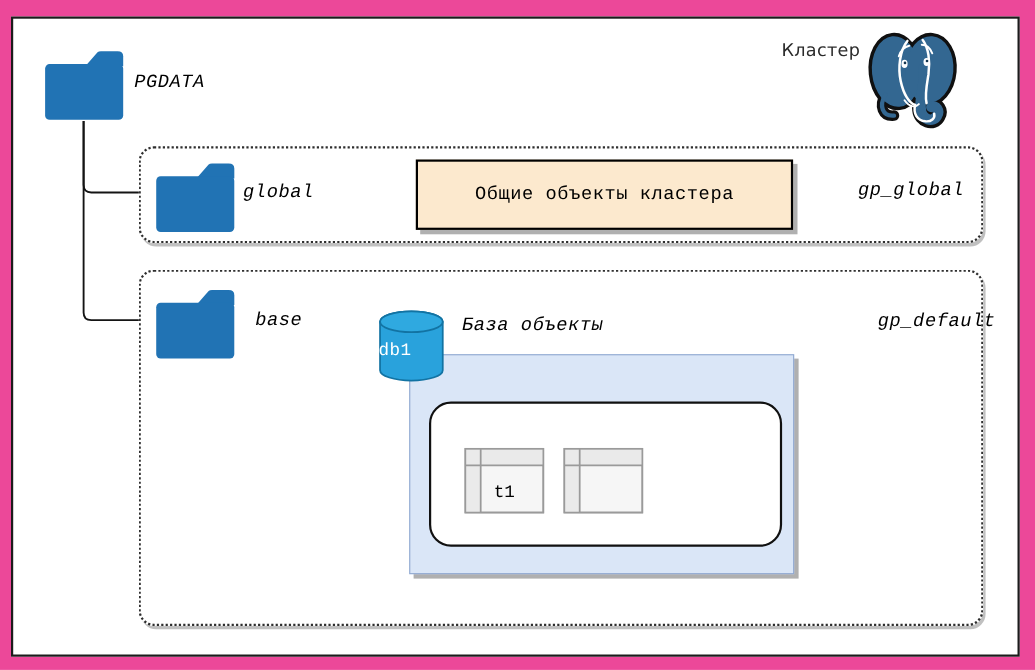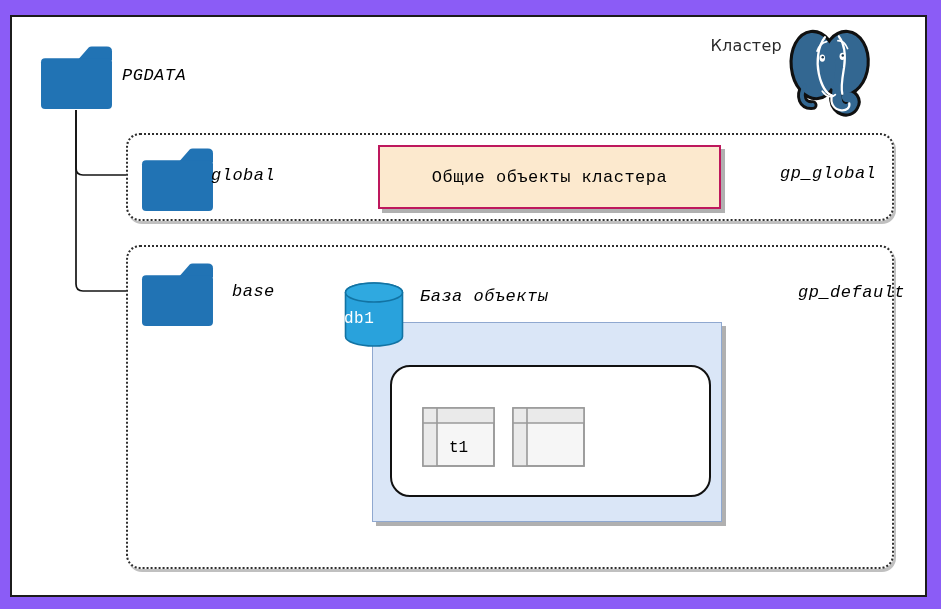--- a/index.html
+++ b/index.html
@@ -1,48 +1,48 @@
 <!DOCTYPE html>
 <html><head>
 <meta charset="utf-8">
 <style>
   html,body{margin:0;padding:0;background:#ffffff;}
   .stage{
-    position:relative;width:941px;height:609px;background:#8b5cf6;overflow:hidden;
+    position:relative;width:941px;height:609px;background:#ec4899;overflow:hidden;
     font-family:"Liberation Mono","DejaVu Sans Mono",monospace;color:#000;
   }
   .abs{position:absolute;}
   .frame{
     left:10px;top:15px;width:913px;height:578px;
     border:2px solid #1c1c1c;background:#fff;
   }
   .connectors{left:0;top:0;width:941px;height:609px;pointer-events:none;}
   .mono-label{font-size:17px;letter-spacing:.5px;white-space:nowrap;font-style:italic;}
   .cluster-label{
     left:700px;top:36px;width:82px;text-align:right;
     font-family:"DejaVu Sans","Liberation Sans",sans-serif;
     font-size:16px;color:#2b2b2b;letter-spacing:.3px;
   }
   .pg-logo{left:787px;top:25px;width:88px;height:94px;}
   .folder{width:73px;height:67px;}
   .folder-pgdata{left:40px;top:43px;}
   .folder-global{left:141px;top:145px;}
   .folder-base{left:141px;top:260px;}
   .lbl-pgdata{left:122px;top:66px;}
-  .lbl-global{left:211px;top:166px;}
+  .lbl-global{left:221px;top:166px;}
   .lbl-base{left:232px;top:282px;}
   .dotted-box{
     border:2px dotted #2e2e2e;border-radius:14px;background:#fff;
     box-shadow:2px 3px 0 0 rgba(140,140,140,.55);
   }
   .box-gpglobal{left:126px;top:133px;width:764px;height:84px;}
   .box-gpdefault{left:126px;top:245px;width:764px;height:320px;}
   .note-box{
     left:378px;top:145px;width:339px;height:60px;
-    background:#FCE9CE;border:2px solid #be185d;
+    background:#FCE9CE;border:2px solid #000000;
     box-shadow:4px 4px 0 0 #b0b0b0;
     display:flex;align-items:center;justify-content:center;
     font-size:17px;letter-spacing:.5px;
   }
   .lbl-gpglobal{left:780px;top:164px;}
   .lbl-gpdefault{left:798px;top:283px;}
   .lbl-dbcaption{left:420px;top:287px;}
   .db-area{
     left:372px;top:322px;width:348px;height:198px;
     background:#DAE6F7;border:1px solid #8FA8D0;

